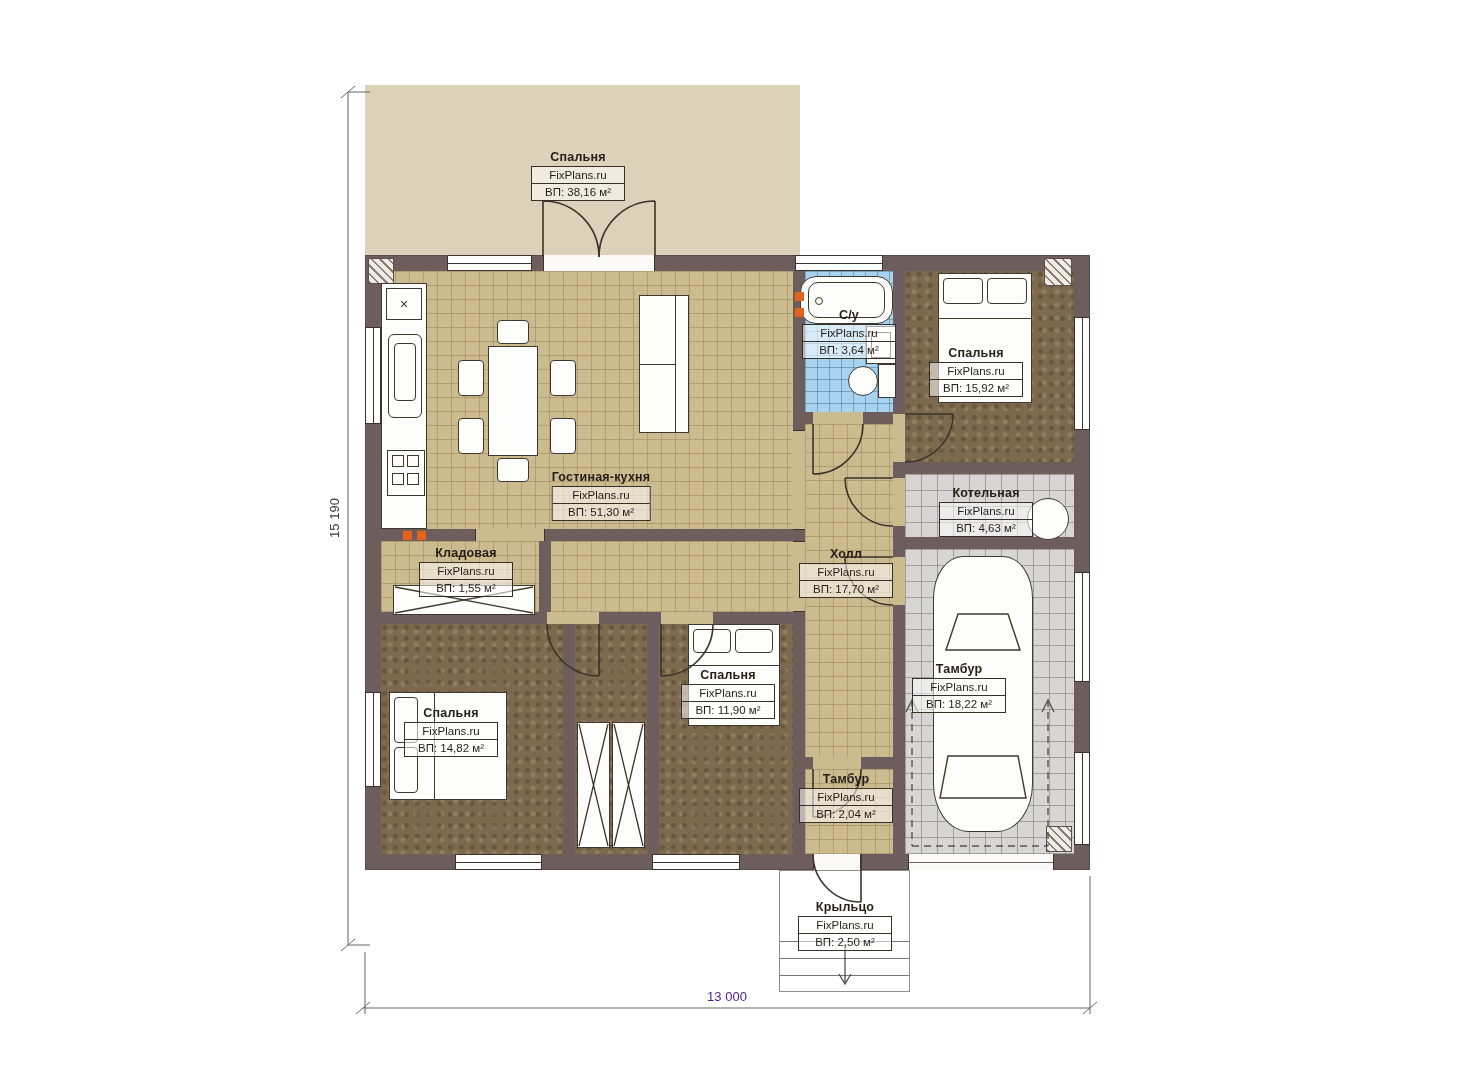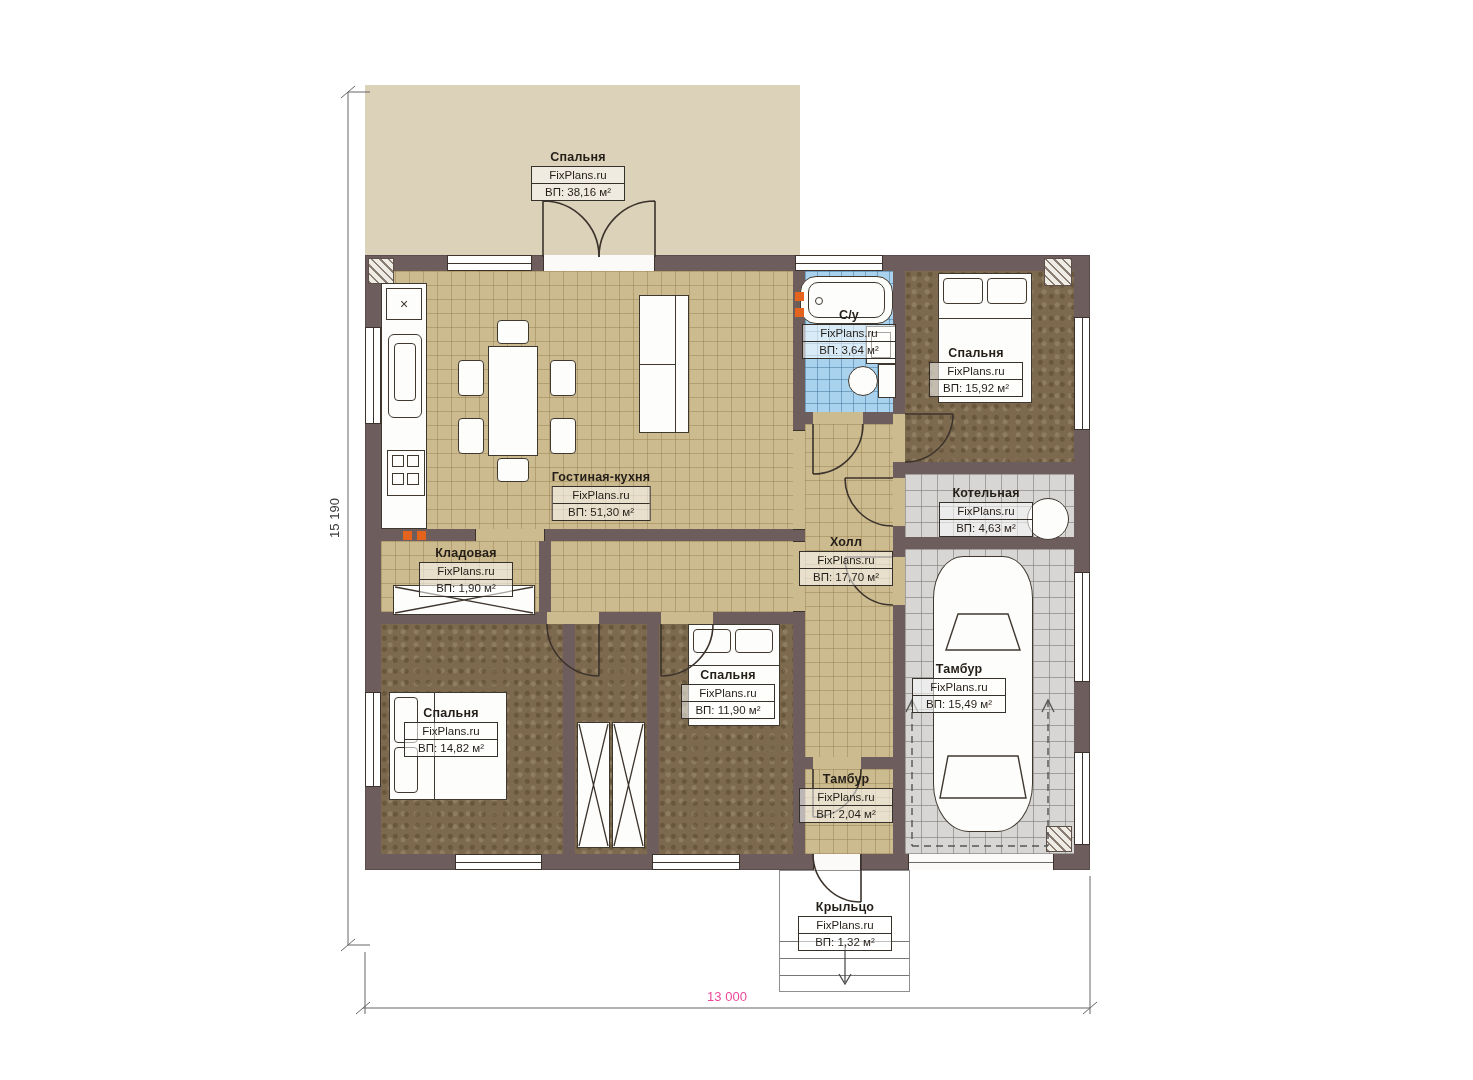--- a/index.html
+++ b/index.html
@@ -38,21 +38,21 @@
   .hatch{background-color:#efece6;background-image:repeating-linear-gradient(45deg,#8a7d74 0 1.5px,transparent 1.5px 6px);border:1px solid #5c5048;z-index:5;}
   .porch{position:absolute;left:779px;top:870px;width:131px;height:122px;background:#fff;border:1px solid #8f8f8f;box-sizing:border-box;z-index:2;}
   .step{position:absolute;left:0;right:0;border-top:1px solid #777;}
   .overlay{position:absolute;left:0;top:0;z-index:7;pointer-events:none;}
   .rlabel{position:absolute;transform:translateX(-50%);text-align:center;z-index:8;width:max-content;}
   .rname{font-weight:bold;font-size:12.5px;color:#241e18;letter-spacing:.2px;}
   .rbox{border:1.5px solid #35302a;background:rgba(255,255,255,.55);margin-top:2px;min-width:92px;}
   .rrow{font-size:11.5px;line-height:16px;padding:0 6px;color:#241e18;border-top:1px solid #35302a;white-space:nowrap;}
   .rrow:first-child{border-top:none;}
   .dimv{position:absolute;left:334px;top:518px;transform:translate(-50%,-50%) rotate(-90deg);font-size:13px;color:#3a3a3a;z-index:8;}
-  .dimh{position:absolute;left:727px;top:1004px;transform:translate(-50%,-100%);font-size:13px;color:#ec4899;z-index:8;}
+  .dimh{position:absolute;left:727px;top:1004px;transform:translate(-50%,-100%);font-size:13px;color:#4c1d95;z-index:8;}
 </style>
 </head>
 <body>
 
 <div class="page">
 
   <div class="terrace"></div>
 
   <div class="slab"></div>
 
@@ -258,65 +258,65 @@
       <div class="rrow">ВП: 15,92 м²</div>
     </div>
   </div>
   <div class="rlabel" style="left:986px;top:486px">
     <div class="rname">Котельная</div>
     <div class="rbox">
       <div class="rrow">FixPlans.ru</div>
       <div class="rrow">ВП: 4,63 м²</div>
     </div>
   </div>
-  <div class="rlabel" style="left:846px;top:535px">
+  <div class="rlabel" style="left:846px;top:547px">
     <div class="rname">Холл</div>
     <div class="rbox">
       <div class="rrow">FixPlans.ru</div>
       <div class="rrow">ВП: 17,70 м²</div>
     </div>
   </div>
   <div class="rlabel" style="left:466px;top:546px">
     <div class="rname">Кладовая</div>
     <div class="rbox">
       <div class="rrow">FixPlans.ru</div>
-      <div class="rrow">ВП: 1,90 м²</div>
+      <div class="rrow">ВП: 1,55 м²</div>
     </div>
   </div>
   <div class="rlabel" style="left:451px;top:706px">
     <div class="rname">Спальня</div>
     <div class="rbox">
       <div class="rrow">FixPlans.ru</div>
       <div class="rrow">ВП: 14,82 м²</div>
     </div>
   </div>
   <div class="rlabel" style="left:728px;top:668px">
     <div class="rname">Спальня</div>
     <div class="rbox">
       <div class="rrow">FixPlans.ru</div>
       <div class="rrow">ВП: 11,90 м²</div>
     </div>
   </div>
   <div class="rlabel" style="left:959px;top:662px">
     <div class="rname">Тамбур</div>
     <div class="rbox">
       <div class="rrow">FixPlans.ru</div>
-      <div class="rrow">ВП: 15,49 м²</div>
+      <div class="rrow">ВП: 18,22 м²</div>
     </div>
   </div>
   <div class="rlabel" style="left:846px;top:772px">
     <div class="rname">Тамбур</div>
     <div class="rbox">
       <div class="rrow">FixPlans.ru</div>
       <div class="rrow">ВП: 2,04 м²</div>
     </div>
   </div>
   <div class="rlabel" style="left:845px;top:900px">
     <div class="rname">Крыльцо</div>
     <div class="rbox">
       <div class="rrow">FixPlans.ru</div>
-      <div class="rrow">ВП: 1,32 м²</div>
+      <div class="rrow">ВП: 2,50 м²</div>
     </div>
   </div>
 
   <div class="dimv">15 190</div>
   <div class="dimh">13 000</div>
 </div>
 
 </body></html>

